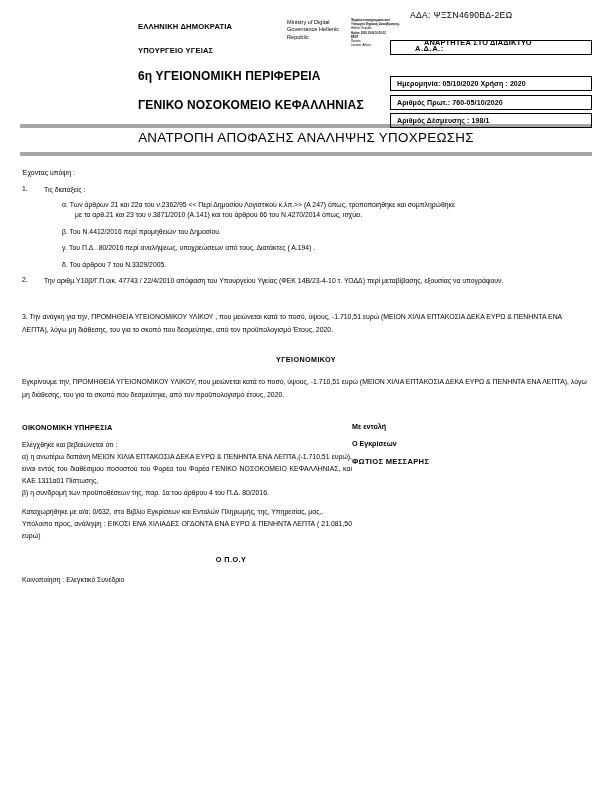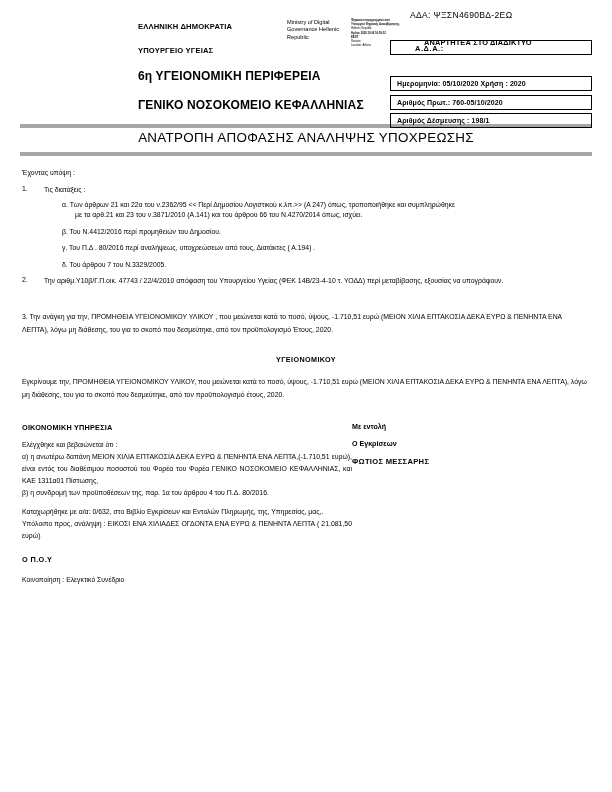--- a/index.html
+++ b/index.html
@@ -156,20 +156,21 @@
     margin-bottom: 7px;
   }
   .col-left .ln { font-size: 6.9px; line-height: 1.72; }
   .ln.just { text-align: justify; }
   .gap { height: 7px; }
 
   .sig-line { font-weight: bold; font-size: 7.1px; margin-bottom: 9px; }
   .sig-name { font-weight: bold; font-size: 7.6px; letter-spacing: 0.3px; }
 
   .pou {
+    text-align: center;
     font-weight: bold;
     font-size: 7.3px;
     letter-spacing: 0.4px;
     margin: 14px 0 0 0;
     padding-right: 150px;
   }
   .notify { font-size: 6.8px; margin-top: 12px; }
 </style>
 </head>
 <body>

